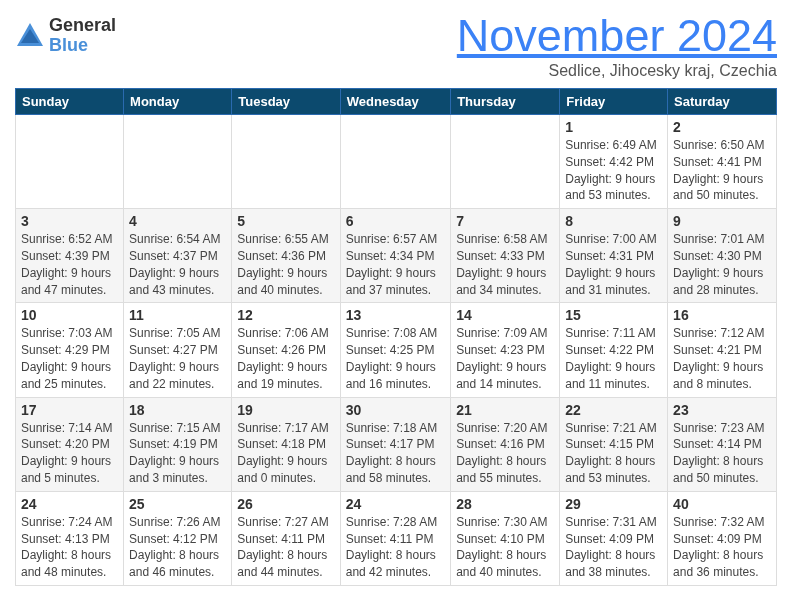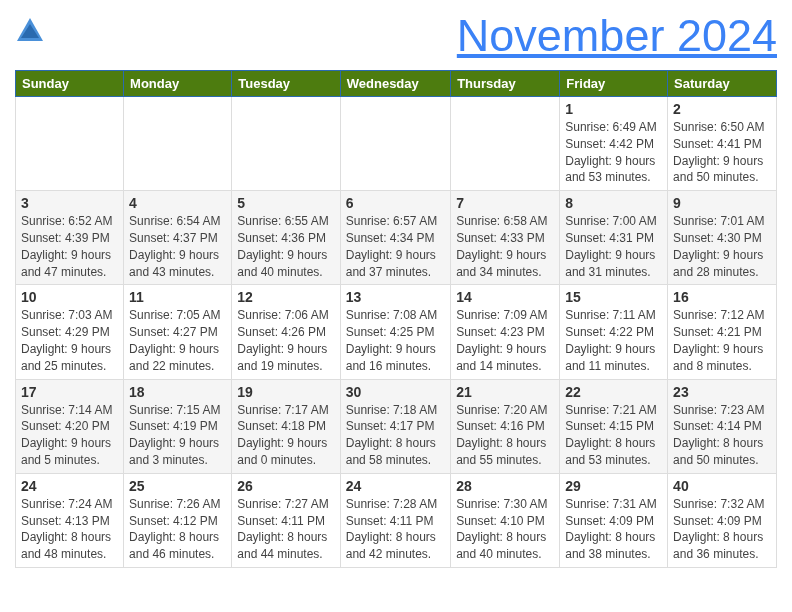--- a/index.html
+++ b/index.html
@@ -53,21 +53,21 @@
     .location-title {
       font-size: 16px;
       color: #555;
     }
     .calendar-table {
       width: 100%;
       border-collapse: collapse;
       font-size: 11px;
     }
     .calendar-table thead th {
-      background-color: #4d7c0f;
+      background-color: #0c4a6e;
       color: #fff;
       padding: 5px 6px;
       text-align: left;
       font-size: 13px;
       font-weight: bold;
       border: 1px solid #2a6aaf;
     }
     .calendar-table tbody td {
       border: 1px solid #ddd;
       vertical-align: top;
@@ -97,23 +97,28 @@
   </style>
 </head>
 <body>
 
 <div class="header-section">
   <div class="logo">
     <svg class="logo-icon" viewBox="0 0 30 30">
       <polygon points="15,2 28,25 2,25" fill="#4a90d9"></polygon>
       <polygon points="15,8 24,22 6,22" fill="#2a6aaf"></polygon>
     </svg>
+    <div class="logo-text">
+      <span class="logo-general">General</span>
+      <span class="logo-blue">Blue</span>
+    </div>
   </div>
   <div class="title-section">
     <div class="month-title">November 2024</div>
+    <div class="location-title">Sedlice, Jihocesky kraj, Czechia</div>
   </div>
 </div>
 
 <table class="calendar-table">
   <thead>
     <tr>
     <th>Sunday</th>
         <th>Monday</th>
         <th>Tuesday</th>
         <th>Wednesday</th>

